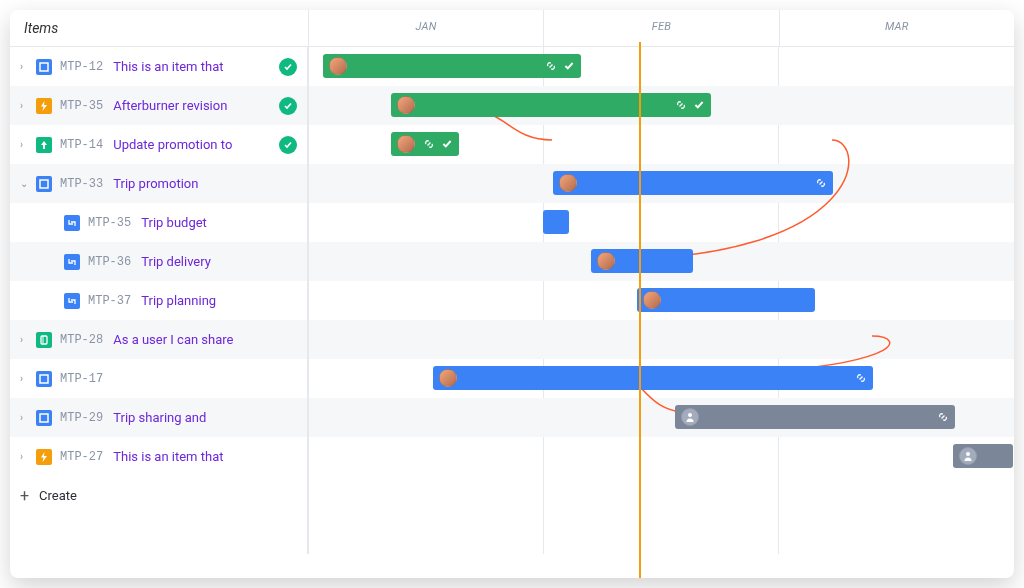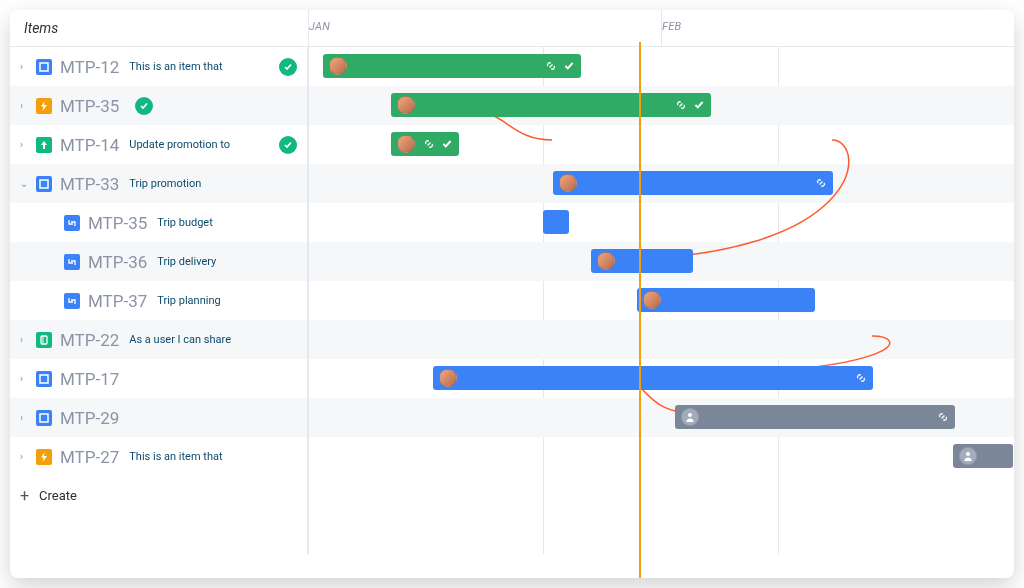--- a/index.html
+++ b/index.html
@@ -1,36 +1,36 @@
 <!DOCTYPE html>
 <html><head>
 <meta charset="utf-8">
 <style>
 * { box-sizing: border-box; margin: 0; padding: 0; }
 body { font-family: -apple-system, BlinkMacSystemFont, "Segoe UI", Roboto, sans-serif; background: #fff; padding: 10px; }
 .board { width: 1004px; height: 568px; background: #fff; border-radius: 8px; box-shadow: 0 8px 24px rgba(0,0,0,0.18); overflow: hidden; position: relative; }
 .header-row { display: flex; border-bottom: 1px solid #e5e8ec; background: #fff; font-style: italic; }
 .items-hdr { width: 298px; padding: 10px 14px; font-size: 14px; color: #333; }
 .timeline-hdr { flex: 1; display: flex; position: relative; }
-.month { flex: 1; text-align: left; font-size: 11px; color: #8a94a6; letter-spacing: 0.3px; padding: 10px 0; border-left: 1px solid #e5e8ec; }
+.month { flex: 1; text-align: center; font-size: 11px; color: #8a94a6; letter-spacing: 0.3px; padding: 10px 0; border-left: 1px solid #e5e8ec; }
 .body { display: flex; position: relative; }
 .left-col { width: 298px; border-right: 1px solid #e5e8ec; }
 .row { display: flex; align-items: center; height: 39px; padding: 0 10px; font-size: 13px; color: #333; }
 .row.alt { background: #f6f7f9; }
 .chev { width: 16px; color: #8a94a6; font-size: 10px; cursor: pointer; }
 .spacer { width: 16px; }
 .type-icon { width: 16px; height: 16px; border-radius: 2px; display: flex; align-items: center; justify-content: center; margin-right: 8px; flex-shrink: 0; }
 .ti-story { background: #3b82f6; }
 .ti-bolt { background: #f59e0b; }
 .ti-up { background: #10b981; }
 .ti-sub { background: #3b82f6; }
 .ti-book { background: #10b981; }
 .type-icon svg { width: 10px; height: 10px; }
-.key { font-size: 17px; color: #8a94a6; margin-right: 10px; flex-shrink: 0; }
-.summary { flex: 1; white-space: nowrap; overflow: hidden; text-overflow: ellipsis; font-size: 11px; color: #0c4a6e; }
+.key { font-size: 12px; color: #8a94a6; margin-right: 10px; flex-shrink: 0; font-family: Liberation Mono, monospace; }
+.summary { flex: 1; white-space: nowrap; overflow: hidden; text-overflow: ellipsis; font-size: 13px; color: #6d28d9; }
 .status-check { width: 18px; height: 18px; border-radius: 50%; background: #10b981; display: flex; align-items: center; justify-content: center; margin-left: 6px; flex-shrink: 0; }
 .status-check svg { width: 10px; height: 10px; }
 .indent { width: 28px; flex-shrink: 0; }
 .create-row { display: flex; align-items: center; height: 39px; padding: 0 10px; font-size: 13px; color: #2b2f36; cursor: pointer; }
 .plus { font-size: 16px; color: #555; margin-right: 10px; }
 .timeline { flex: 1; position: relative; }
 .tl-row { height: 39px; position: relative; border-left: 1px solid #e5e8ec; }
 .tl-row.alt { background: #f6f7f9; }
 .month-line { position: absolute; top: 0; bottom: 0; width: 1px; background: #e5e8ec; }
 .mline2 { left: 235px; }
@@ -50,20 +50,21 @@
 </head>
 <body>
 
 <div class="board">
 
   <div class="header-row">
     <div class="items-hdr">Items</div>
     <div class="timeline-hdr">
       <div class="month">JAN</div>
       <div class="month">FEB</div>
+      <div class="month">MAR</div>
     </div>
   </div>
 
   <div class="body">
     <div class="left-col" id="left-col">
         <div class="row">
           <span class="chev">›</span>
           <span class="type-icon ti-story">
             <svg viewBox="0 0 10 10">
               <rect x="1" y="1" width="8" height="8" fill="none" stroke="#fff" stroke-width="1.5"></rect>
@@ -78,20 +79,21 @@
           </span>
         </div>
         <div class="row alt">
           <span class="chev">›</span>
           <span class="type-icon ti-bolt">
             <svg viewBox="0 0 10 10">
               <path d="M5.5 0 L2 5.5 L4.5 5.5 L3.5 10 L8 4 L5 4 Z" fill="#fff"></path>
             </svg>
           </span>
           <span class="key">MTP-35</span>
+          <span class="summary">Afterburner revision</span>
           <span class="status-check">
             <svg viewBox="0 0 10 10">
               <path d="M2 5 L4 7 L8 2.5" stroke="#fff" stroke-width="1.6" fill="none"></path>
             </svg>
           </span>
         </div>
         <div class="row">
           <span class="chev">›</span>
           <span class="type-icon ti-up">
             <svg viewBox="0 0 10 10">
@@ -150,40 +152,41 @@
           <span class="summary">Trip planning</span>
         </div>
         <div class="row alt">
           <span class="chev">›</span>
           <span class="type-icon ti-book">
             <svg viewBox="0 0 10 10">
               <rect x="2" y="1" width="6" height="8" rx="1" fill="none" stroke="#fff" stroke-width="1.3"></rect>
               <path d="M4 8 L4 1" stroke="#fff" stroke-width="1"></path>
             </svg>
           </span>
-          <span class="key">MTP-22</span>
+          <span class="key">MTP-28</span>
           <span class="summary">As a user I can share</span>
         </div>
         <div class="row">
           <span class="chev">›</span>
           <span class="type-icon ti-story">
             <svg viewBox="0 0 10 10">
               <rect x="1" y="1" width="8" height="8" fill="none" stroke="#fff" stroke-width="1.5"></rect>
             </svg>
           </span>
           <span class="key">MTP-17</span>
         </div>
         <div class="row alt">
           <span class="chev">›</span>
           <span class="type-icon ti-story">
             <svg viewBox="0 0 10 10">
               <rect x="1" y="1" width="8" height="8" fill="none" stroke="#fff" stroke-width="1.5"></rect>
             </svg>
           </span>
           <span class="key">MTP-29</span>
+          <span class="summary">Trip sharing and</span>
         </div>
         <div class="row">
           <span class="chev">›</span>
           <span class="type-icon ti-bolt">
             <svg viewBox="0 0 10 10">
               <path d="M5.5 0 L2 5.5 L4.5 5.5 L3.5 10 L8 4 L5 4 Z" fill="#fff"></path>
             </svg>
           </span>
           <span class="key">MTP-27</span>
           <span class="summary">This is an item that</span>

